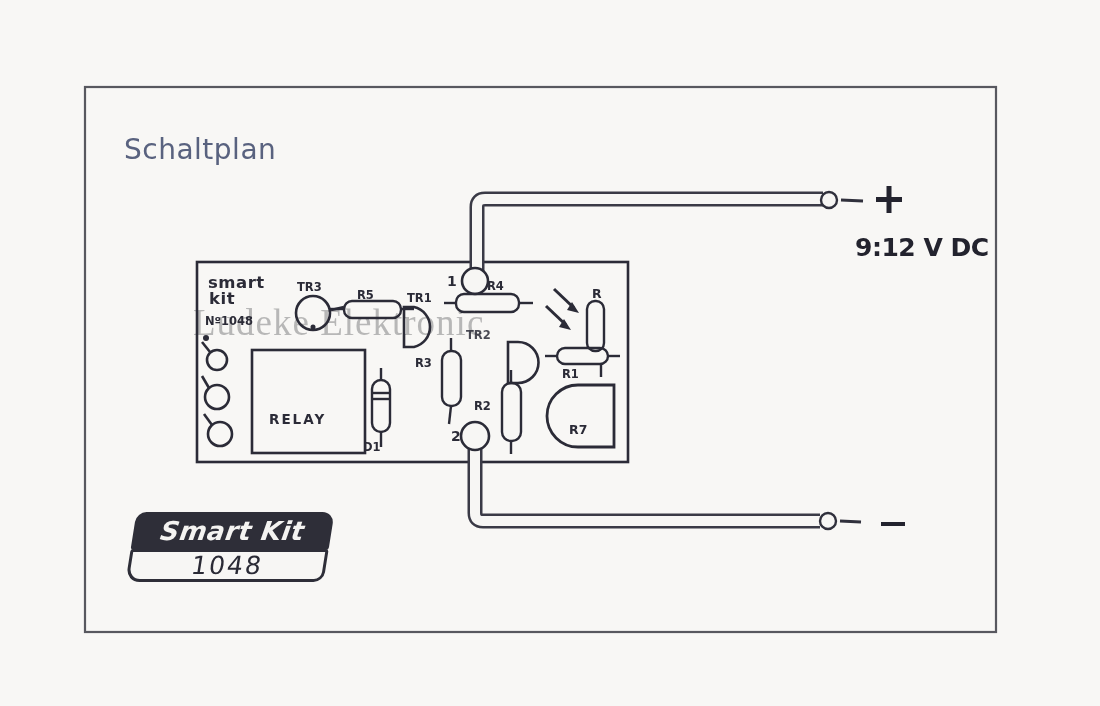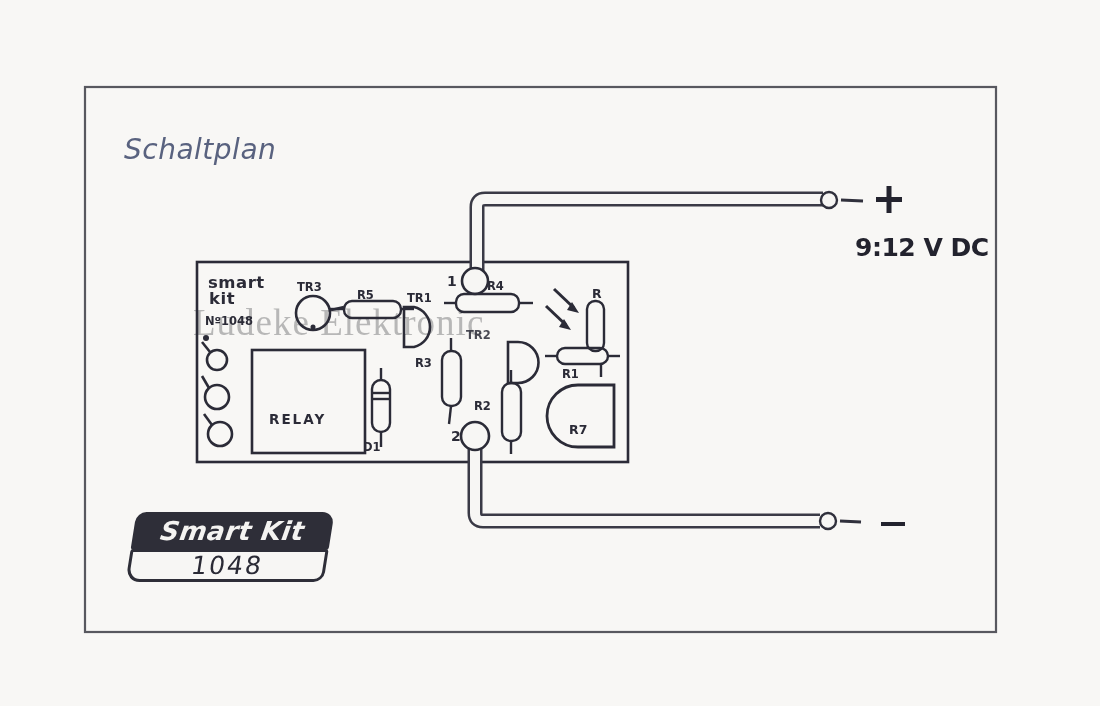--- a/index.html
+++ b/index.html
@@ -3,21 +3,21 @@
 <meta charset="utf-8">
 <style>
   html,body{margin:0;padding:0;}
   body{
     width:1100px;height:706px;position:relative;overflow:hidden;
     background:#f8f7f5;
     font-family:"DejaVu Sans","Liberation Sans",sans-serif;
   }
   .sheet-title{
     position:absolute;left:124px;top:133px;z-index:3;
-    font-size:28px;color:#59627f;letter-spacing:.5px;font-weight:400;font-style:italic;
+    font-size:28px;color:#59627f;letter-spacing:.5px;font-weight:400;
   }
   .watermark{
     position:absolute;left:193px;top:301px;z-index:1;
     font-size:37px;color:#a8a8a8;opacity:.8;letter-spacing:1px;white-space:nowrap;font-family:Liberation Serif, serif;
   }
   svg.diagram{position:absolute;left:0;top:0;z-index:2;}
   svg text{font-family:"DejaVu Sans","Liberation Sans",sans-serif;fill:#2b2b37;}
   .lbl{font-weight:bold;font-size:11.5px;}
   .lbl-lg{font-weight:bold;font-size:12.5px;}
   .lbl-term{font-weight:bold;font-size:14px;}

